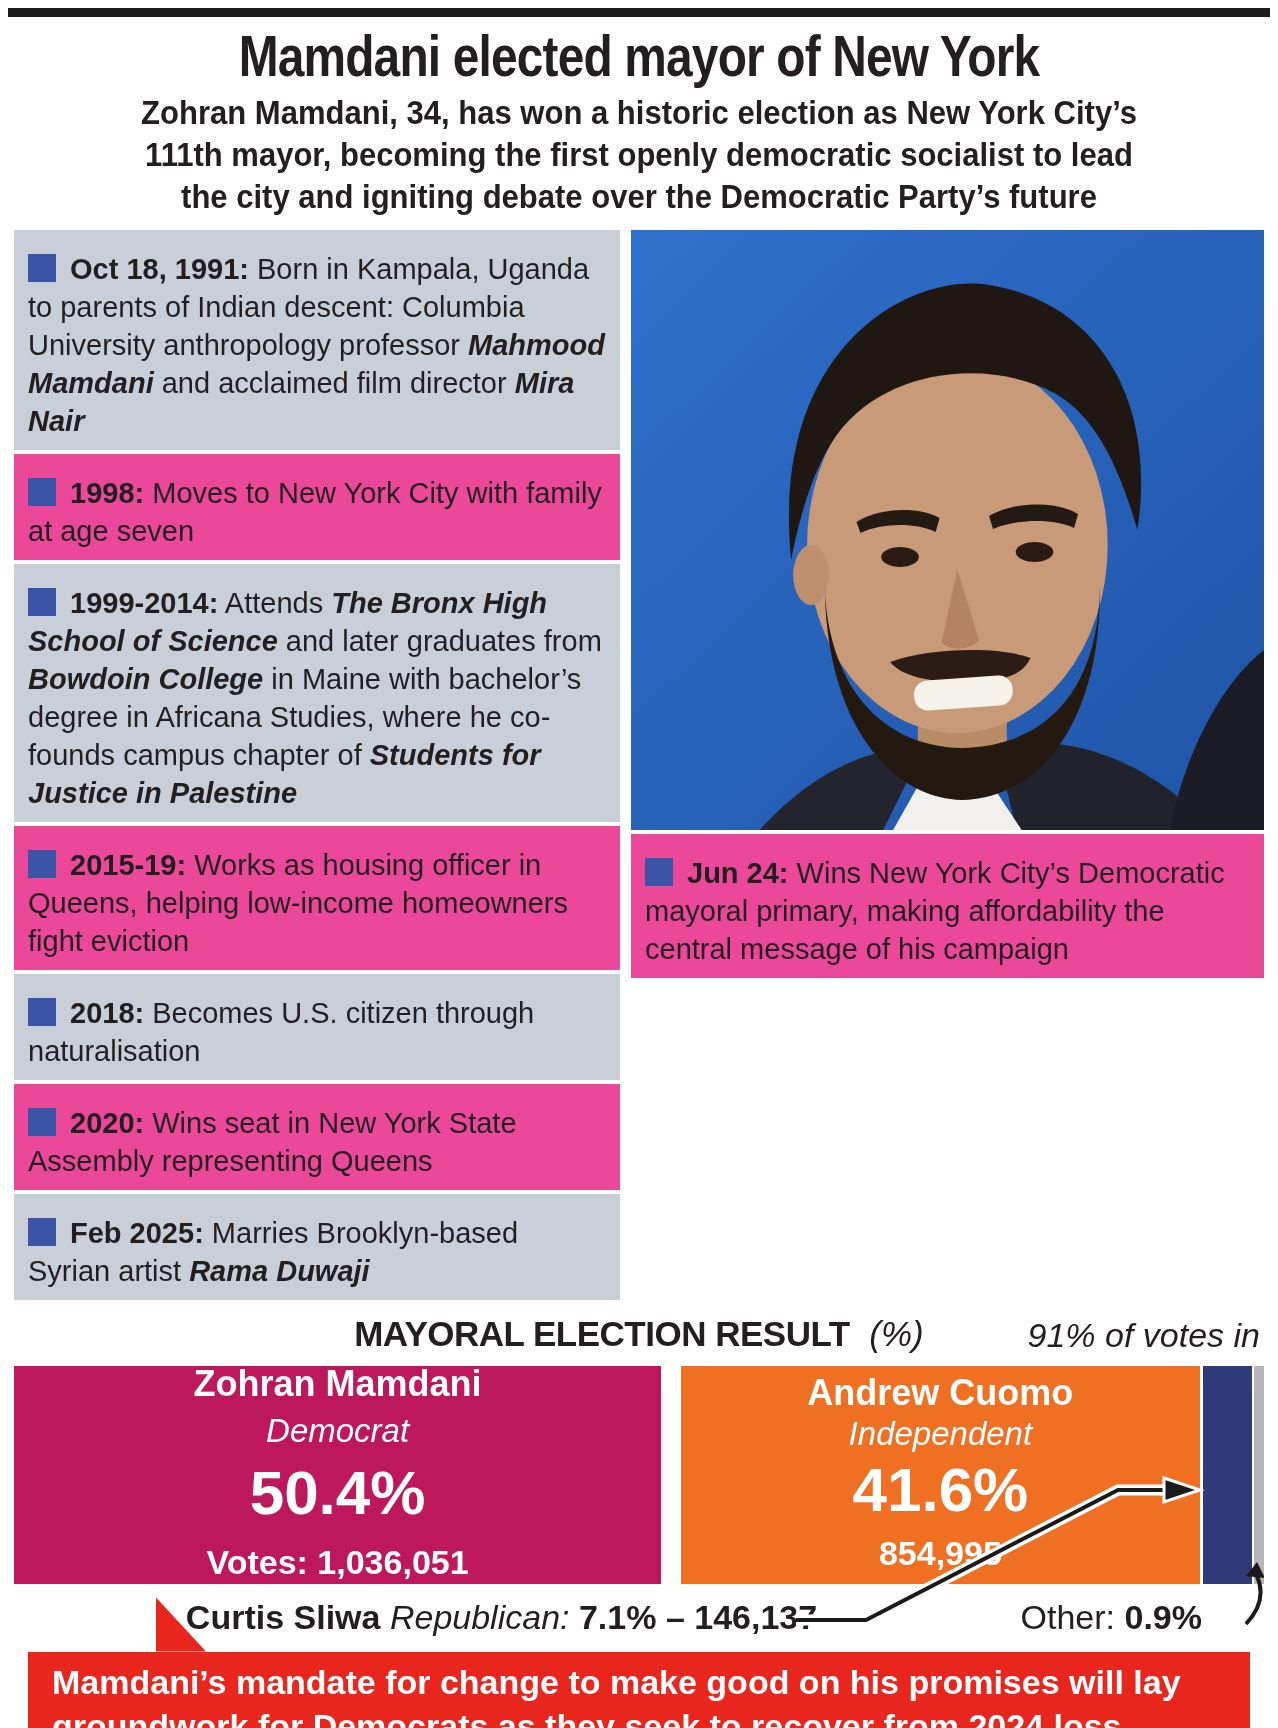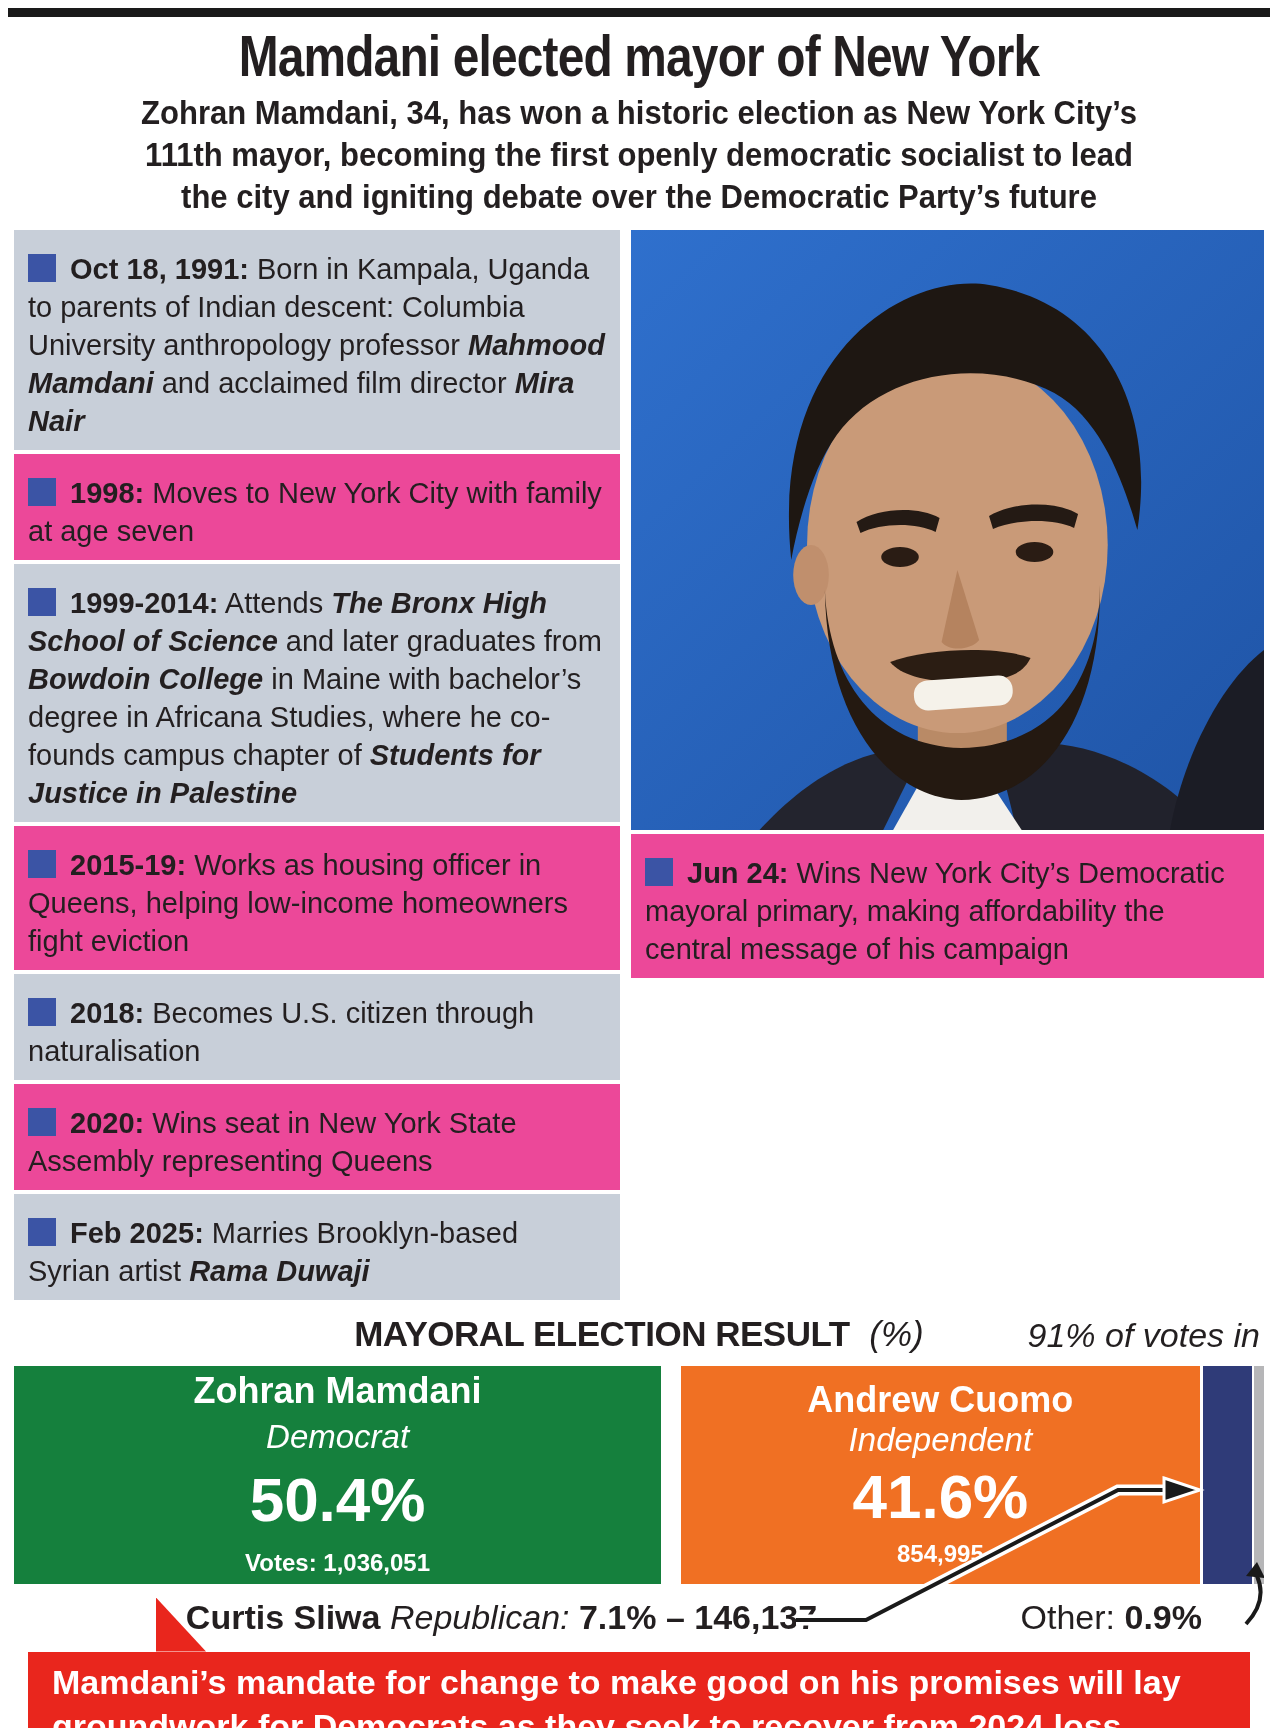--- a/index.html
+++ b/index.html
@@ -39,28 +39,28 @@
   .photo{width:100%;height:600px;display:block;margin-bottom:4px;}
 
   .chart-block{margin:10px 14px 0;position:relative;}
   .chart-head{position:relative;height:44px;text-align:center;font-size:35px;}
   .chart-head .head-main{font-weight:bold;letter-spacing:-.5px;}
   .chart-head .head-unit{font-style:italic;margin-left:10px;}
   .votes-in{position:absolute;right:4px;top:2px;font-style:italic;font-size:34px;}
 
   .bar-row{margin-top:8px;height:218px;display:flex;}
   .seg{display:flex;flex-direction:column;justify-content:center;align-items:center;color:#fff;text-align:center;}
-  .seg-mamdani{width:52.3%;background:#15803d;margin-right:20px;gap:6px;}
+  .seg-mamdani{width:52.3%;background:#be185d;margin-right:20px;gap:6px;}
   .seg-cuomo{width:41.9%;background:#f07023;margin-right:3px;}
   .seg-sliwa{width:4%;background:#2f3b78;margin-right:2px;}
   .seg-other{width:.8%;background:#b6b6b8;}
   .seg .cand-name{font-size:36px;font-weight:bold;line-height:1.1;}
   .seg .cand-party{font-size:33px;font-style:italic;line-height:1.25;}
   .seg .cand-pct{font-size:62px;font-weight:bold;line-height:1.15;text-align:right;}
-  .seg .cand-votes{font-size:24px;font-weight:bold;line-height:1.3;margin-top:6px;}
+  .seg .cand-votes{font-size:34px;font-weight:bold;line-height:1.3;margin-top:6px;}
 
   .sliwa-row{position:relative;height:52px;font-size:34px;padding-top:14px;box-sizing:border-box;}
   .sliwa-center{position:absolute;left:0;right:22%;text-align:center;white-space:nowrap;}
   .other-label{position:absolute;right:62px;top:14px;white-space:nowrap;}
 
   svg.arrows{position:absolute;left:0;top:0;width:100%;height:100%;pointer-events:none;}
 
   .banner{
     margin:16px 28px 0;background:#e9261d;color:#ffffff;position:relative;
     padding:8px 12px 12px 24px;font-weight:bold;font-size:34px;line-height:1.32;

